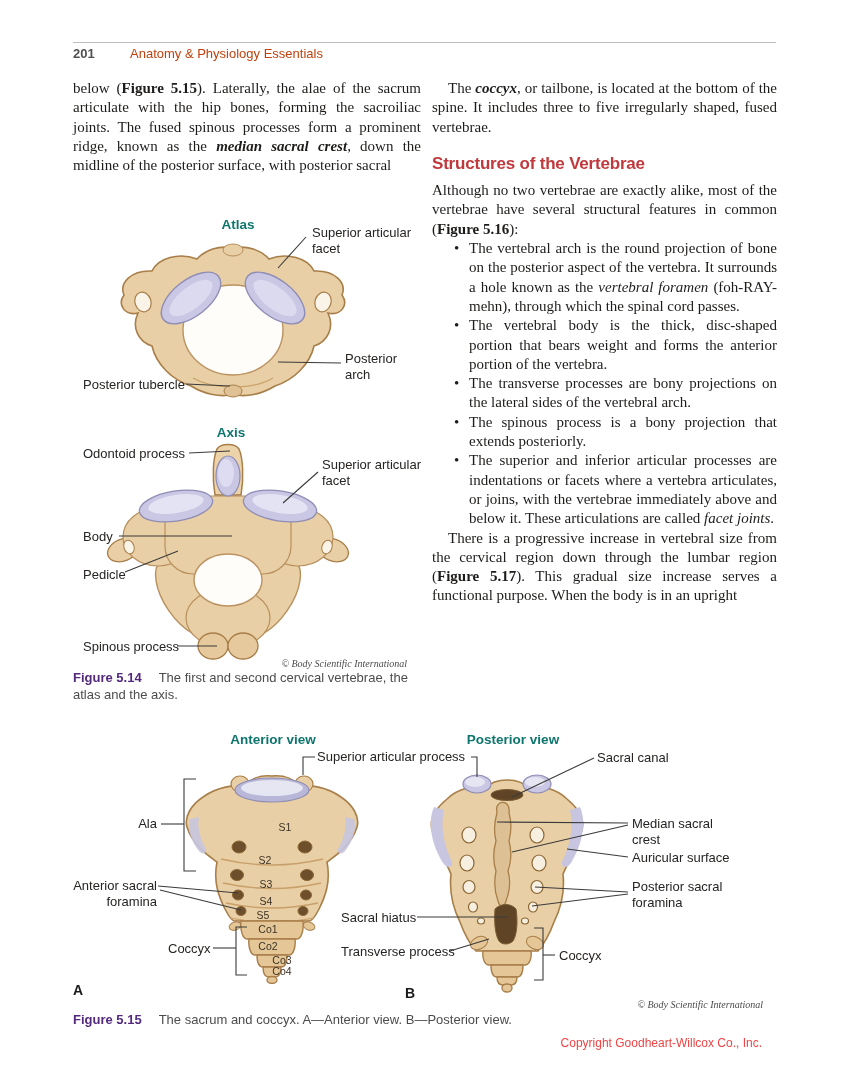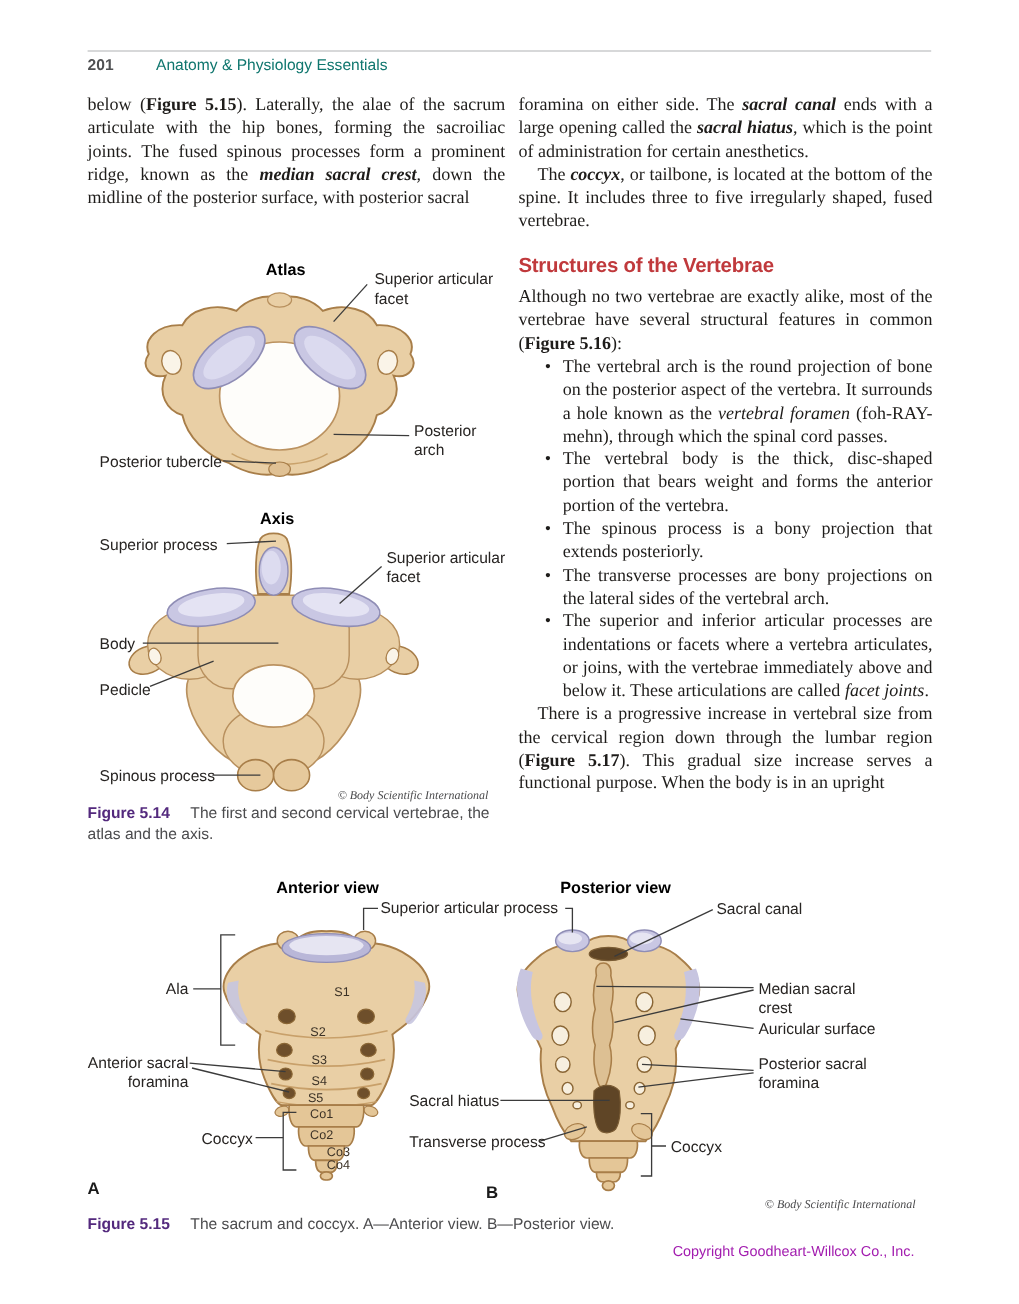--- a/index.html
+++ b/index.html
@@ -1,21 +1,21 @@
 <!DOCTYPE html>
 <html><head>
 <meta charset="utf-8">
 <style>
   html,body { margin:0; padding:0; background:#ffffff; }
   .page { position:relative; width:849px; height:1087px; background:#fff; overflow:hidden;
           font-family:"Liberation Sans", sans-serif; }
 
   .header-rule { position:absolute; left:73px; top:42px; width:703px; height:1px; background:#bdbec0; }
   .pagenum { position:absolute; left:73px; top:46px; font-size:13px; font-weight:bold; color:#4f5052; }
-  .runhead { position:absolute; left:130px; top:46px; font-size:13px; color:#0f766e; }
+  .runhead { position:absolute; left:130px; top:46px; font-size:13px; color:#c2410c; }
 
   .serif { font-family:"Liberation Serif", serif; font-size:15px; line-height:19.3px; color:#1e1c1a;
            text-align:justify; }
   .serif p { margin:0; }
   .indent { text-indent:16px; }
   .bi { font-weight:bold; font-style:italic; }
 
   .leftpara { position:absolute; left:73px; top:79px; width:348px; }
   .rightcol { position:absolute; left:432px; top:79px; width:345px; }
   .rightcol h2 { font-family:"Liberation Sans",sans-serif; color:#c0393c; font-size:17px;
@@ -25,56 +25,55 @@
   .rightcol li::before { content:"\2022"; position:absolute; left:22px; top:0; }
 
   .fig514 { position:absolute; left:73px; top:215px; width:350px; height:458px; }
   .fig515 { position:absolute; left:65px; top:727px; width:720px; height:292px; }
   .bone { position:absolute; }
   .overlay { position:absolute; left:0; top:0; pointer-events:none; }
 
   .lab { position:absolute; font-size:13px; color:#272422; line-height:15.5px; white-space:nowrap; }
   .lab.wrap { white-space:normal; }
   .lab.r { text-align:right; }
-  .figtitle { position:absolute; font-weight:bold; font-size:13.5px; color:#000000; text-align:center;
+  .figtitle { position:absolute; font-weight:bold; font-size:13.5px; color:#0f766e; text-align:center;
               white-space:nowrap; }
   .seg { position:absolute; font-size:10.5px; color:#3c3226; transform:translateX(-50%); white-space:nowrap; }
   .marker { position:absolute; font-size:14px; font-weight:bold; color:#1a1a1a; }
   .credit { position:absolute; font-family:"Liberation Serif", serif; font-style:italic;
             font-size:10px; color:#4b4b4d; }
 
   .caption { position:absolute; font-size:13px; color:#4c4c4e; line-height:16.5px; }
   .cap-label { color:#53297d; font-weight:bold; margin-right:17px; }
   .cap514 { left:73px; top:670px; width:350px; }
   .cap515 { left:73px; top:1012px; width:700px; }
-  .copyright { position:absolute; right:87px; top:1036px; font-size:12px; color:#a21caf; }
+  .copyright { position:absolute; right:87px; top:1036px; font-size:12px; color:#ef4444; }
 </style>
 </head>
 <body>
 
 <div class="page">
 
   <div class="header-rule"></div>
   <div class="pagenum">201</div>
   <div class="runhead">Anatomy &amp; Physiology Essentials</div>
 
   <div class="leftpara serif">
     <span>below (</span><b>Figure 5.15</b><span>). Laterally, the alae of the sacrum articulate with the hip bones, forming the sacroiliac joints. The fused spinous processes form a prominent ridge, known as the </span><span class="bi">median sacral crest</span><span>, down the midline of the posterior surface, with posterior sacral</span>
   </div>
 
   <div class="rightcol serif">
-    <p><span>foramina on either side. The </span><span class="bi">sacral canal</span><span> ends with a large opening called the </span><span class="bi">sacral hiatus</span><span>, which is the point of administration for certain anesthetics.</span></p>
     <p class="indent"><span>The </span><span class="bi">coccyx</span><span>, or tailbone, is located at the bottom of the spine. It includes three to five irregularly shaped, fused vertebrae.</span></p>
     <h2>Structures of the Vertebrae</h2>
     <p><span>Although no two vertebrae are exactly alike, most of the vertebrae have several structural features in common (</span><b>Figure 5.16</b><span>):</span></p>
     <ul>
       <li><span>The vertebral arch is the round projection of bone on the posterior aspect of the vertebra. It surrounds a hole known as the </span><i>vertebral foramen</i><span> (foh-RAY-mehn), through which the spinal cord passes.</span></li>
       <li><span>The vertebral body is the thick, disc-shaped portion that bears weight and forms the anterior portion of the vertebra.</span></li>
+      <li><span>The transverse processes are bony projections on the lateral sides of the vertebral arch.</span></li>
       <li><span>The spinous process is a bony projection that extends posteriorly.</span></li>
-      <li><span>The transverse processes are bony projections on the lateral sides of the vertebral arch.</span></li>
       <li><span>The superior and inferior articular processes are indentations or facets where a vertebra articulates, or joins, with the vertebrae immediately above and below it. These articulations are called </span><i>facet joints</i><span>.</span></li>
     </ul>
     <p class="indent"><span>There is a progressive increase in vertebral size from the cervical region down through the lumbar region (</span><b>Figure 5.17</b><span>). This gradual size increase serves a functional purpose. When the body is in an upright</span></p>
   </div>
 
   <div class="fig514">
 
     <div class="figtitle" style="left:130px; top:2px; width:70px;">Atlas</div>
 
     <svg class="bone" style="left:45px; top:26px;" width="230" height="157" viewBox="0 0 230 157">
@@ -126,21 +125,21 @@
         <line x1="46" y1="321" x2="159" y2="321"></line>
         <line x1="52" y1="357" x2="105" y2="336"></line>
         <line x1="104" y1="431" x2="144" y2="431"></line>
       </g>
     </svg>
 
     <div class="lab wrap" style="left:239px; top:10px; width:100px;">Superior articular facet</div>
     <div class="lab wrap" style="left:272px; top:136px; width:70px;">Posterior arch</div>
     <div class="lab" style="left:10px; top:162px;">Posterior tubercle</div>
 
-    <div class="lab" style="left:10px; top:231px;">Superior process</div>
+    <div class="lab" style="left:10px; top:231px;">Odontoid process</div>
     <div class="lab wrap" style="left:249px; top:242px; width:100px;">Superior articular facet</div>
     <div class="lab" style="left:10px; top:314px;">Body</div>
     <div class="lab" style="left:10px; top:352px;">Pedicle</div>
     <div class="lab" style="left:10px; top:424px;">Spinous process</div>
 
     <div class="credit" style="right:16px; top:443px;">© Body Scientific International</div>
   </div>
 
   <div class="caption cap514">
     <span class="cap-label">Figure 5.14</span><span>The first and second cervical vertebrae, the atlas and the axis.</span>

